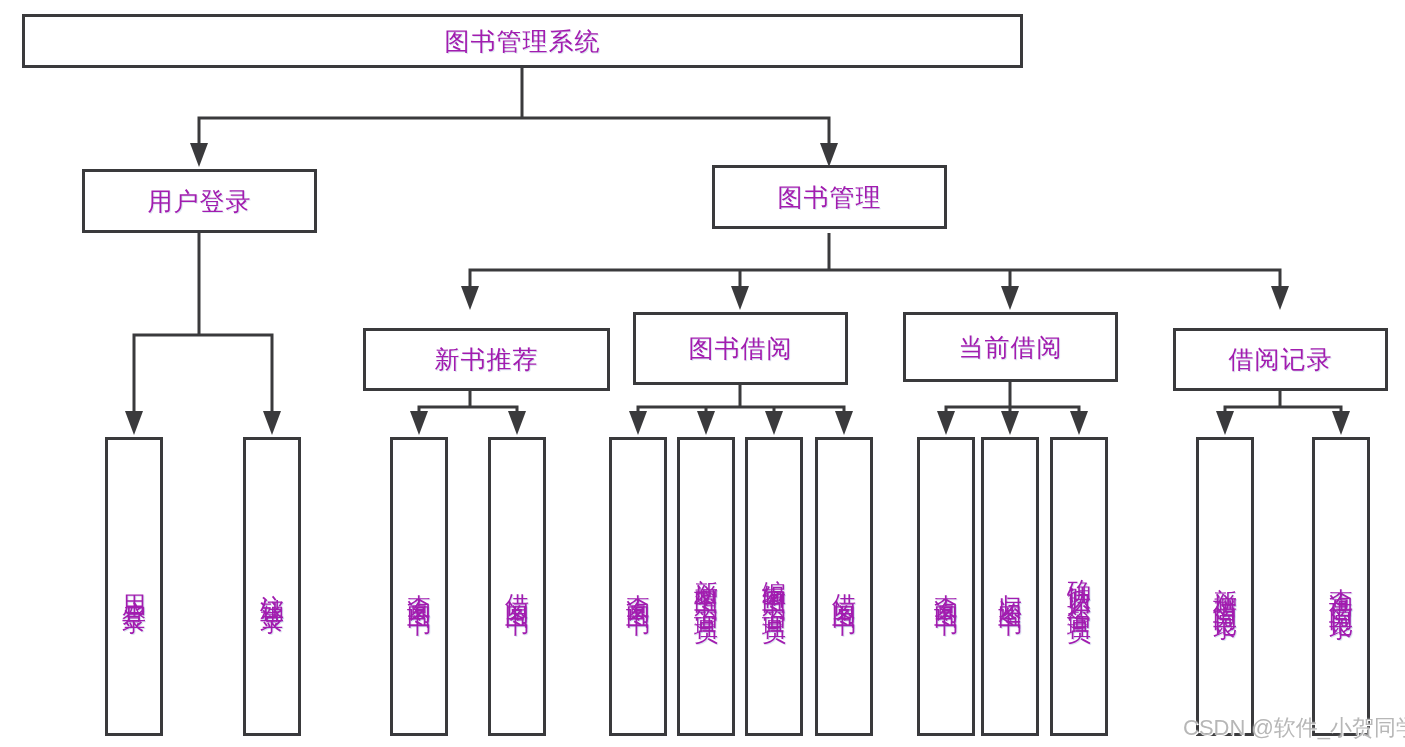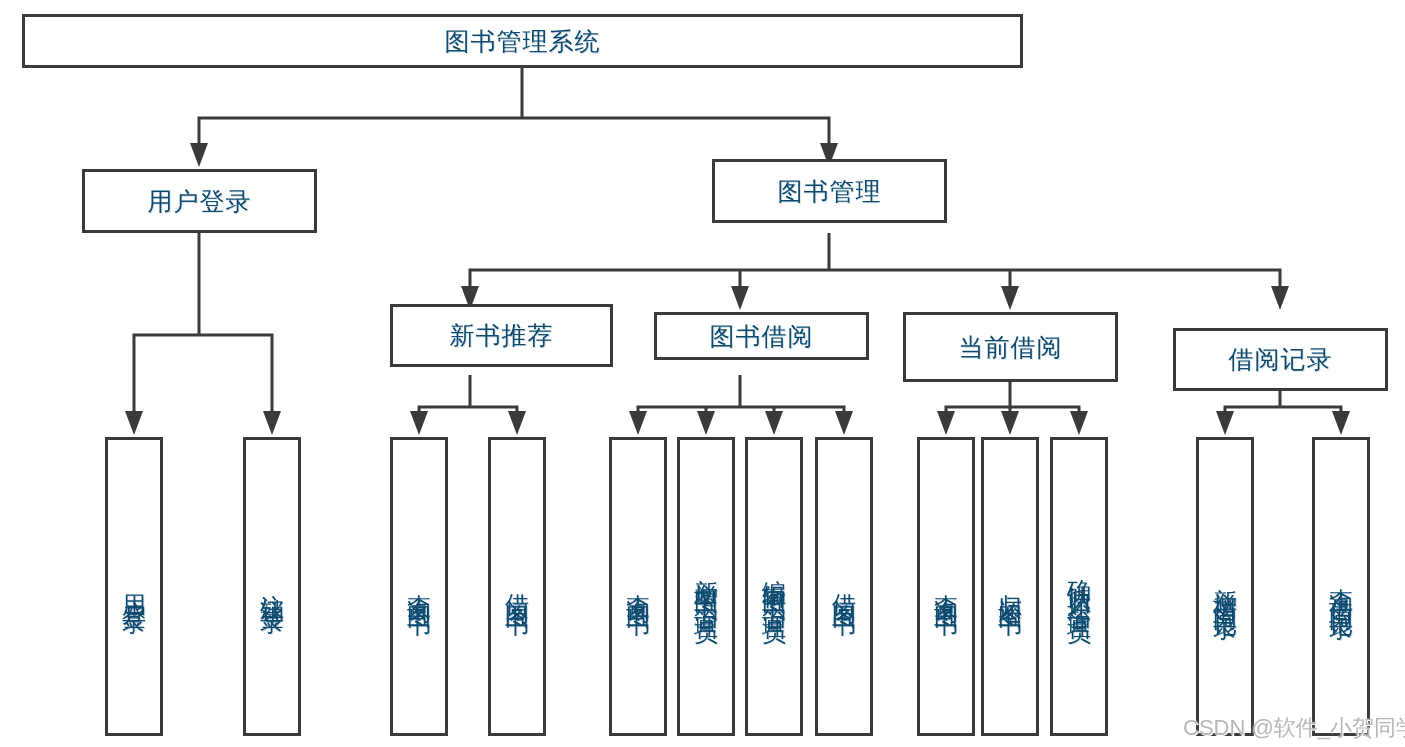--- a/index.html
+++ b/index.html
@@ -22,21 +22,21 @@
     z-index: 1;
   }
   .box {
     position: absolute;
     box-sizing: border-box;
     background: #ffffff;
     border: 3px solid #3a3a3c;
     display: flex;
     align-items: center;
     justify-content: center;
-    color: #0c4a6e;
+    color: #a21caf;
     z-index: 2;
     text-shadow: 1px 1px 0 rgba(120,150,200,0.25);
   }
   .hbox {
     font-size: 25px;
     letter-spacing: 1px;
     white-space: nowrap;
   }
   .vbox {
     writing-mode: vertical-rl;
@@ -102,24 +102,24 @@
     <polygon class="arrowhead" points="1079,435 1070,411 1088,411"></polygon>
 
     <path class="connector-line" d="M1280 375 V407 M1223.5 407 H1342.5 M1225 407 V414 M1341 407 V414"></path>
     <polygon class="arrowhead" points="1225,435 1216,411 1234,411"></polygon>
     <polygon class="arrowhead" points="1341,435 1332,411 1350,411"></polygon>
   </svg>
 
   <div class="box hbox" style="left:22px; top:14px; width:1001px; height:54px;">图书管理系统</div>
 
   <div class="box hbox" style="left:82px; top:169px; width:235px; height:64px;">用户登录</div>
-  <div class="box hbox" style="left:712px; top:159px; width:235px; height:64px;">图书管理</div>
+  <div class="box hbox" style="left:712px; top:165px; width:235px; height:64px;">图书管理</div>
 
-  <div class="box hbox" style="left:363px; top:304px; width:223px; height:63px;margin-left:27px;">新书推荐</div>
-  <div class="box hbox" style="left:654px; top:312px; width:215px; height:48px;">图书借阅</div>
+  <div class="box hbox" style="left:363px; top:328px; width:247px; height:63px;">新书推荐</div>
+  <div class="box hbox" style="left:633px; top:312px; width:215px; height:73px;">图书借阅</div>
   <div class="box hbox" style="left:903px; top:312px; width:215px; height:70px;">当前借阅</div>
   <div class="box hbox" style="left:1173px; top:312px; width:215px; height:63px;margin-top:16px;">借阅记录</div>
 
   <div class="box vbox" style="left:105px; top:437px; width:58px; height:299px;">用户登录</div>
   <div class="box vbox" style="left:243px; top:437px; width:58px; height:299px;">注销登录</div>
 
   <div class="box vbox" style="left:390px; top:437px; width:58px; height:299px;">查询图书</div>
   <div class="box vbox" style="left:488px; top:437px; width:58px; height:299px;">借阅图书</div>
 
   <div class="box vbox" style="left:609px; top:437px; width:58px; height:299px;">查询图书</div>

